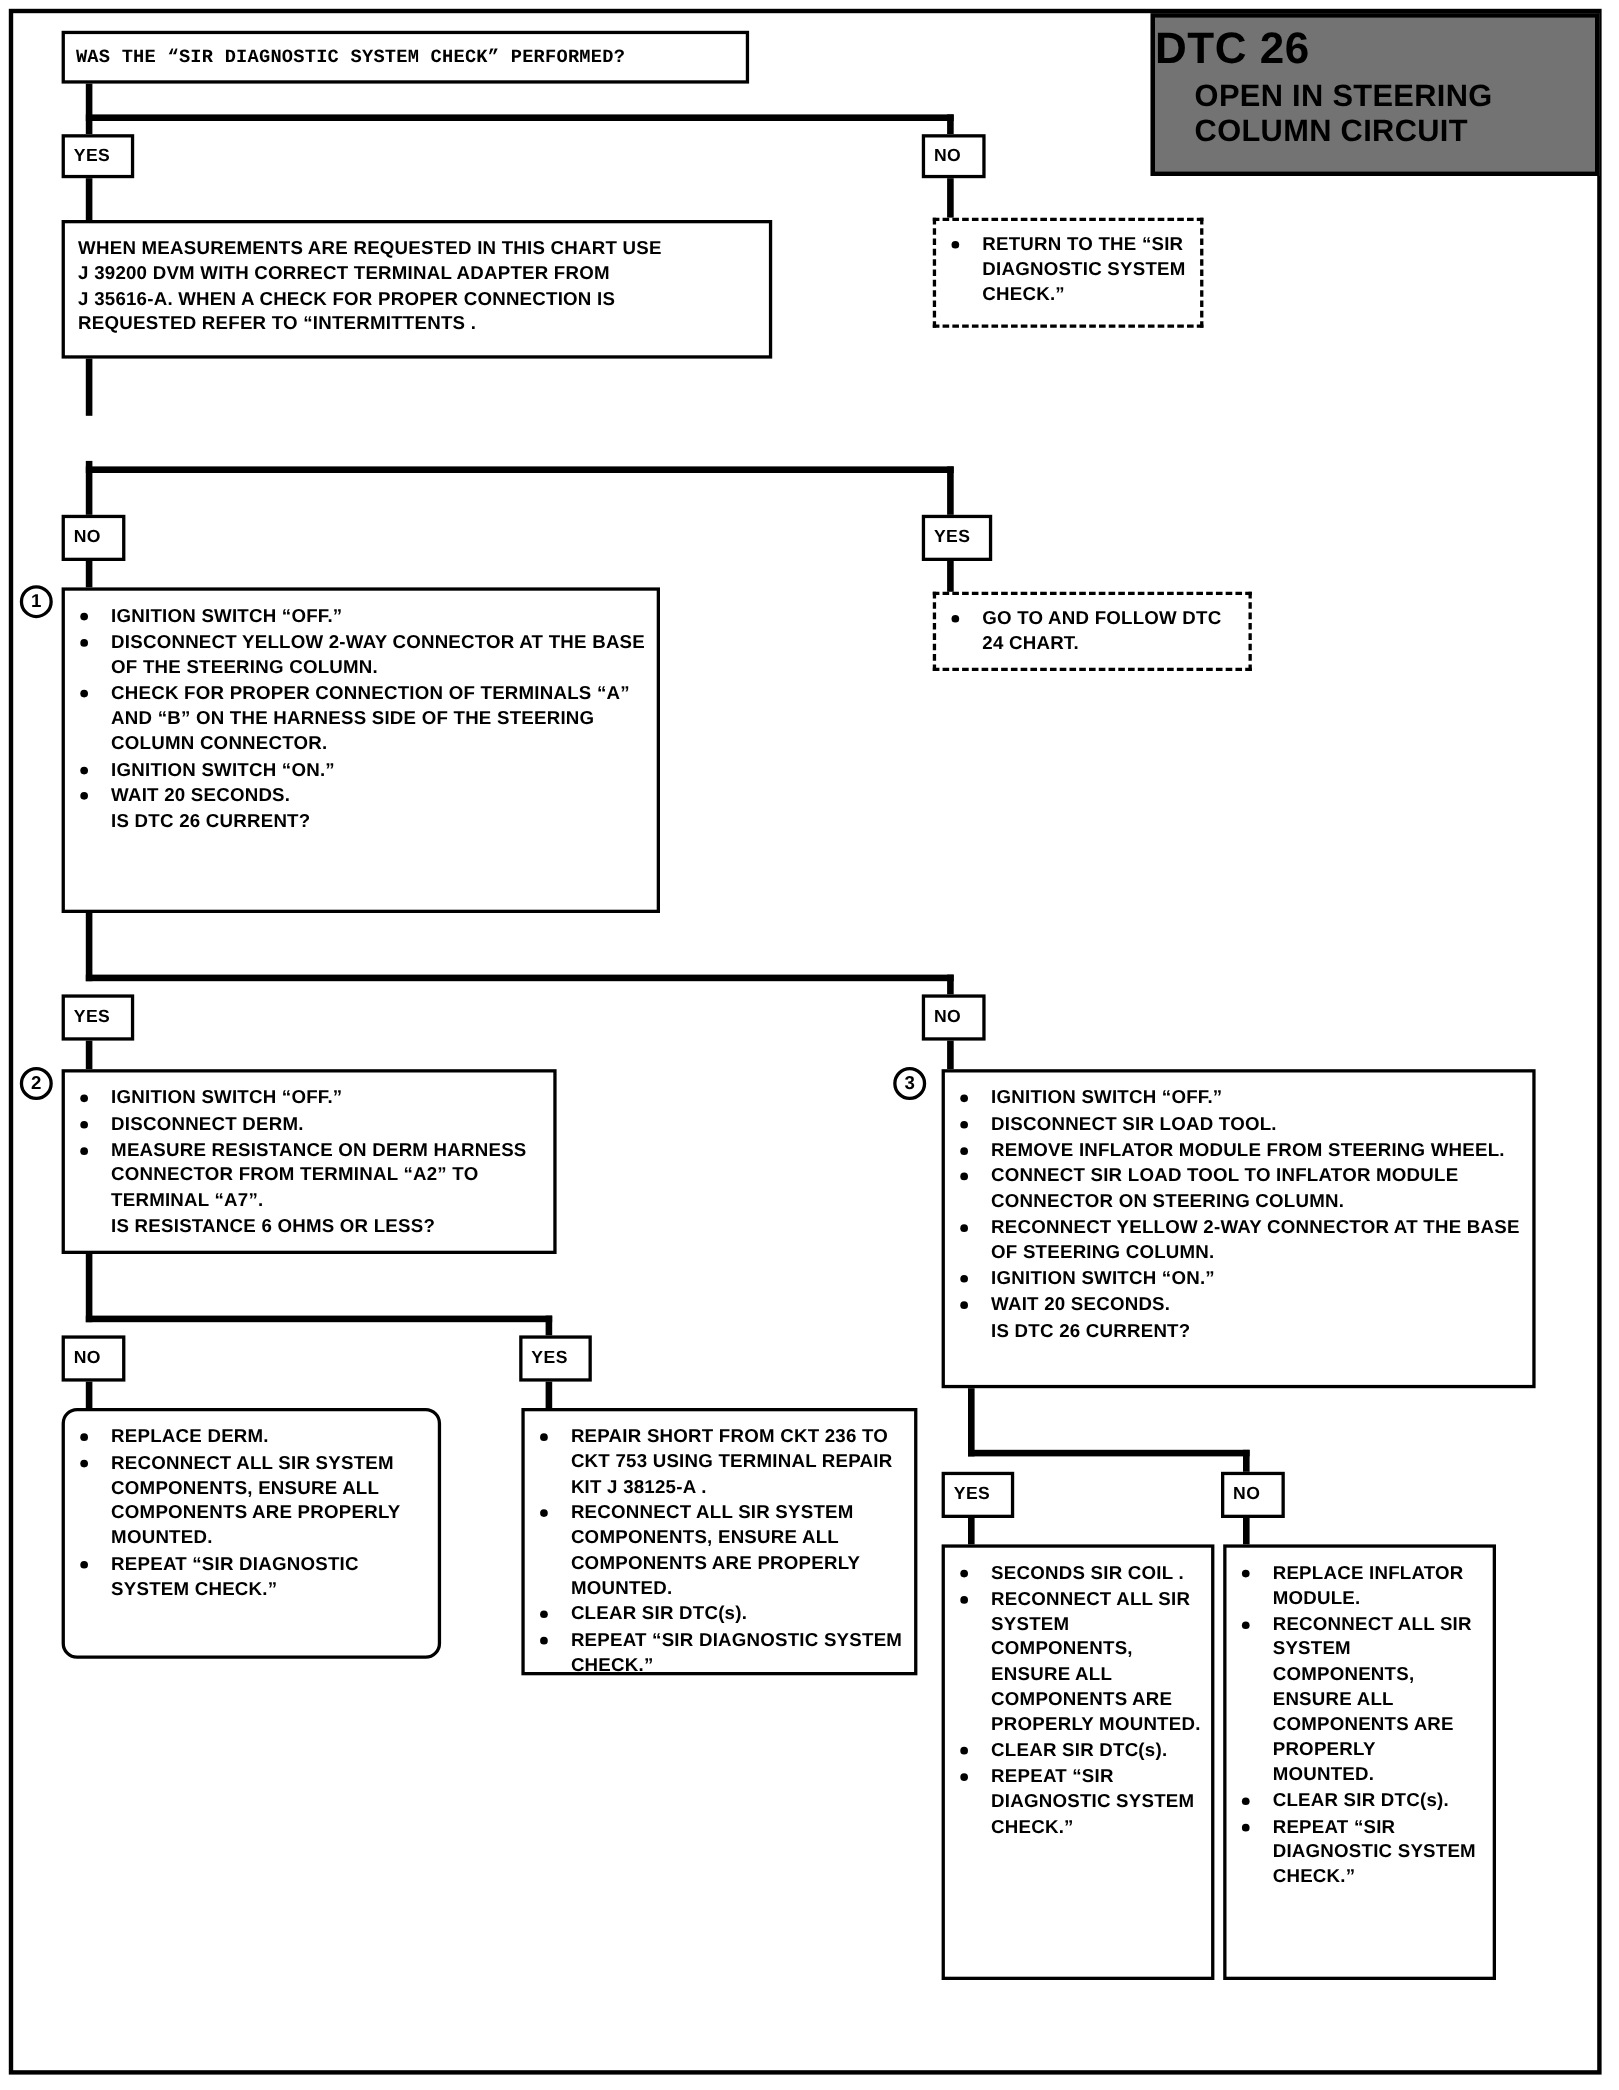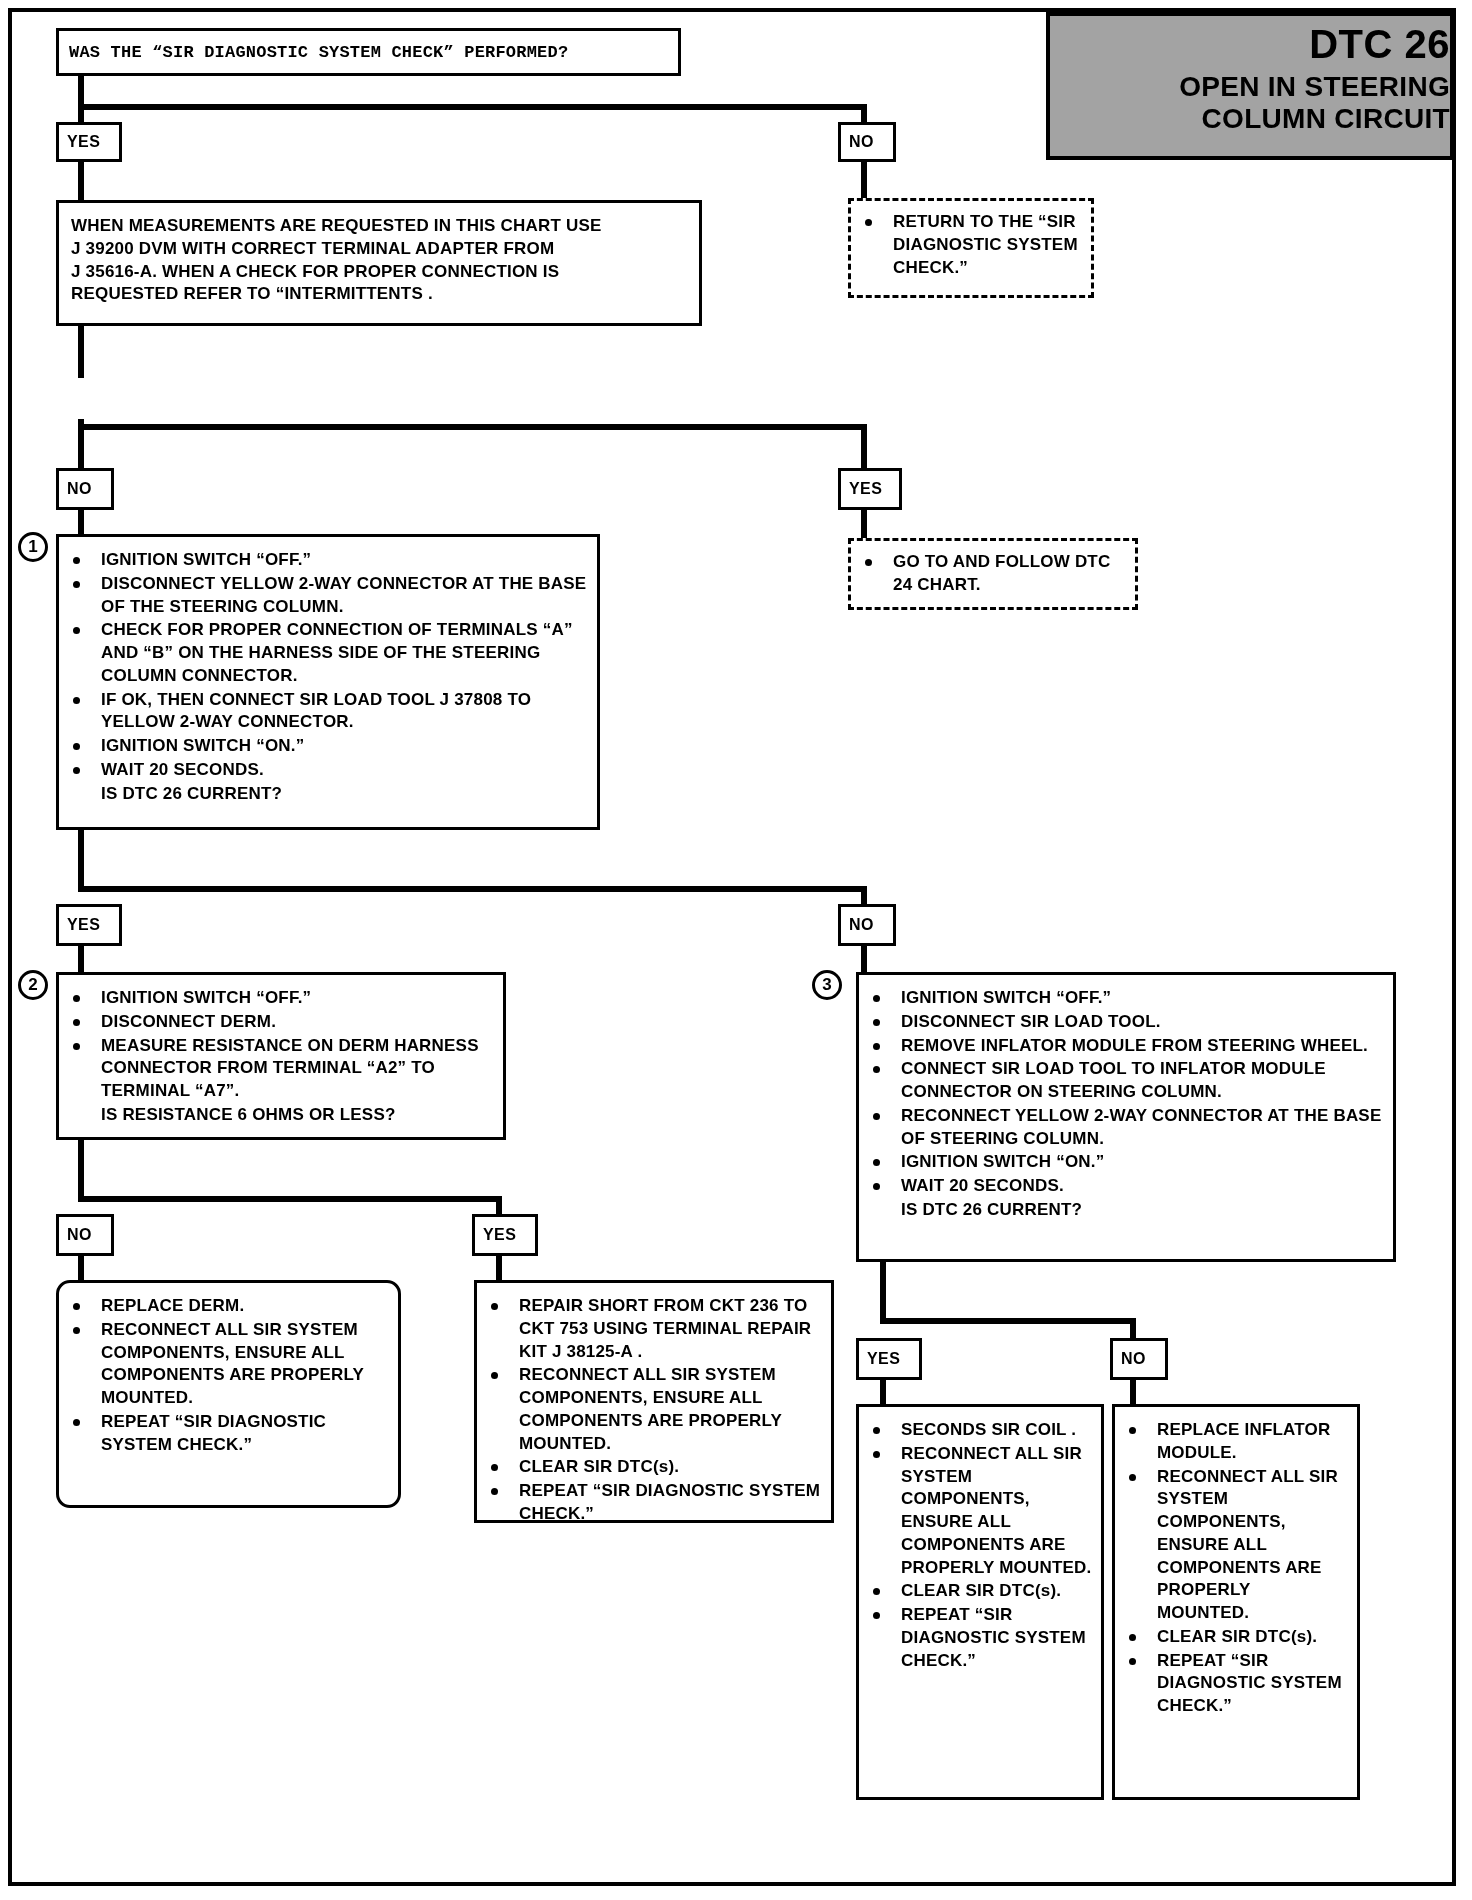--- a/index.html
+++ b/index.html
@@ -64,22 +64,22 @@
     align-items: center;
     justify-content: flex-start;
     padding-left: 8px;
     letter-spacing: 0.4px;
   }
   
   .title-box {
     position: absolute;
     box-sizing: border-box;
     border: 4px solid #000;
-    background: #a3a3a3;
-    text-align: right;
+    background: #737373;
+    text-align: left;
     padding-top: 6px;
   }
   .title-main {
     font-size: 40px;
     font-weight: bold;
     letter-spacing: 0.5px;
     line-height: 1.12;
   }
   .title-sub {
     font-size: 28px;
@@ -203,21 +203,20 @@
   </div>
 
   <div class="circnum" style="left:18px; top:532px;">
     <span>1</span>
   </div>
   <div class="box" style="left:56px; top:534px; width:544px; height:296px; padding:12px 8px 8px 8px;">
     <ul class="blist">
       <li>IGNITION SWITCH “OFF.”</li>
       <li>DISCONNECT YELLOW 2-WAY CONNECTOR AT THE BASE OF THE STEERING COLUMN.</li>
       <li>CHECK FOR PROPER CONNECTION OF TERMINALS “A” AND “B” ON THE HARNESS SIDE OF THE STEERING COLUMN CONNECTOR.</li>
-      <li>IF OK, THEN CONNECT SIR LOAD TOOL J 37808 TO YELLOW 2-WAY CONNECTOR.</li>
       <li>IGNITION SWITCH “ON.”</li>
       <li>WAIT 20 SECONDS.</li>
     </ul>
     <div class="tail-line">IS DTC 26 CURRENT?</div>
   </div>
 
   <div class="ln" style="left:78px; top:830px; width:6px; height:62px;"></div>
   <div class="ln" style="left:78px; top:886px; width:789px; height:6px;"></div>
   <div class="ln" style="left:861px; top:886px; width:6px; height:20px;"></div>
 

